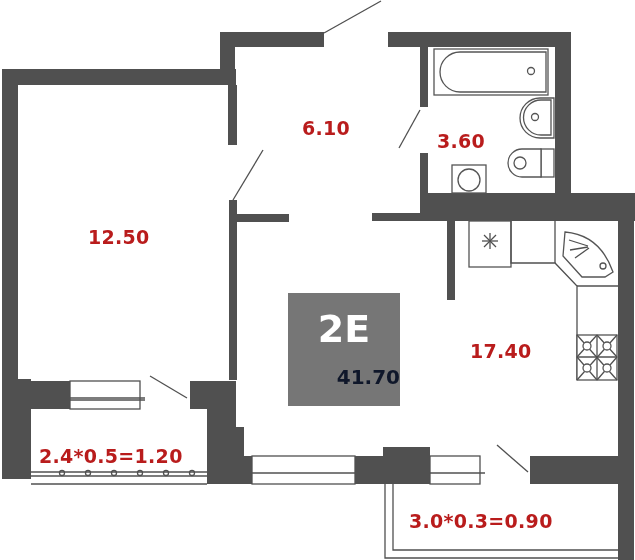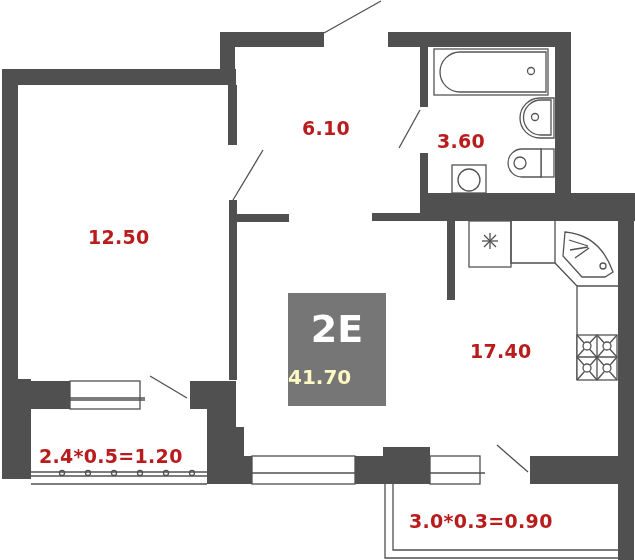--- a/index.html
+++ b/index.html
@@ -3,23 +3,23 @@
   <meta charset="utf-8">
   <style>
     html, body { margin: 0; padding: 0; background: #ffffff; }
     body { width: 635px; height: 560px; position: relative; overflow: hidden; font-family: "DejaVu Sans", sans-serif; }
     svg.plan { position: absolute; left: 0; top: 0; }
     .wall { fill: #505050; }
     .thin { fill: none; stroke: #505050; stroke-width: 1.3; }
     .fix { fill: #ffffff; stroke: #555555; stroke-width: 1.3; }
     .lbl { position: absolute; font-weight: bold; color: #b91c1c; letter-spacing: 0.3px; white-space: nowrap; }
     .area { font-size: 19px; }
-    .badge { position: absolute; left: 288px; top: 293px; width: 98px; height: 113px; background: #767676; }
+    .badge { position: absolute; left: 288px; top: 293px; width: 112px; height: 113px; background: #767676; }
     .badge-code { position: absolute; left: 0; right: 0; top: 14px; text-align: center; color: #ffffff; font-weight: bold; font-size: 38px; }
-    .badge-area { position: absolute; left: 0; right: 0; top: 72px; text-align: left; color: #fef9c3; font-weight: bold; font-size: 20px; }
+    .badge-area { position: absolute; left: 0; right: 0; top: 72px; text-align: right; color: #0f172a; font-weight: bold; font-size: 20px; }
   </style>
 </head>
 <body>
 
 <svg class="plan" width="635" height="560" viewBox="0 0 635 560" xmlns="http://www.w3.org/2000/svg">
 
   <g>
 
     <rect class="wall" x="2" y="69" width="234" height="16"></rect>
     <rect class="wall" x="2" y="69" width="16" height="310"></rect>

